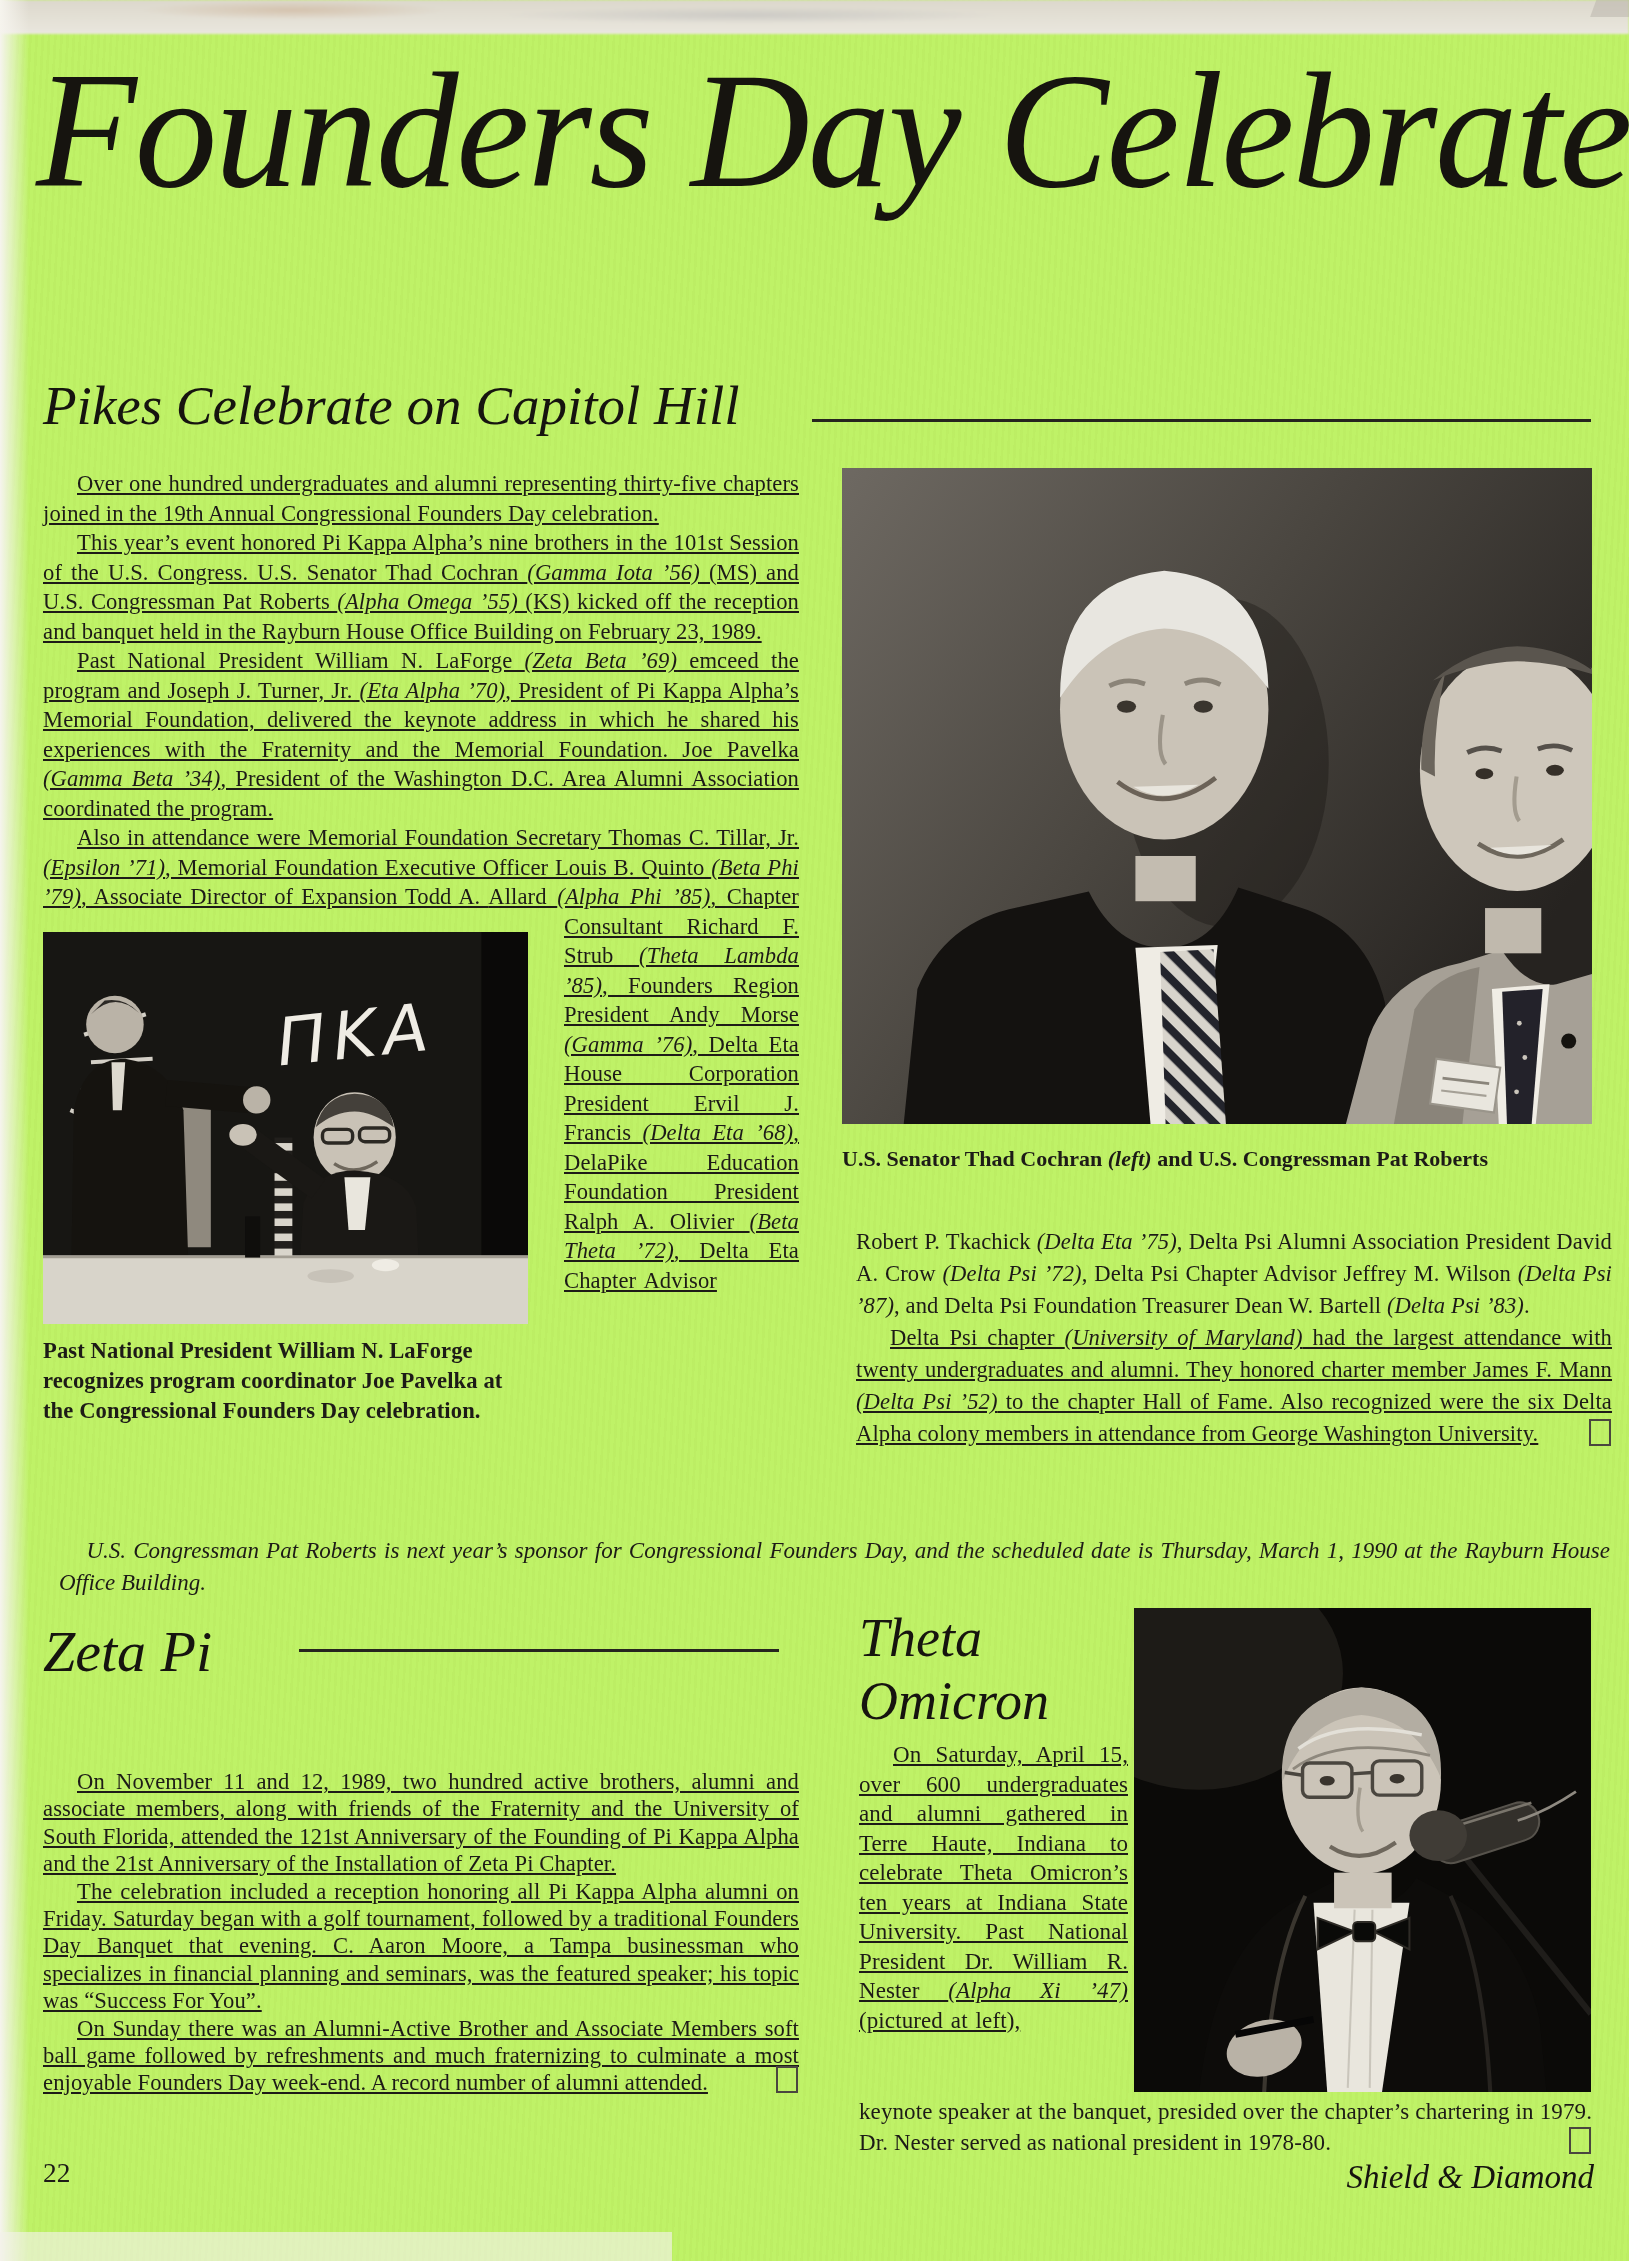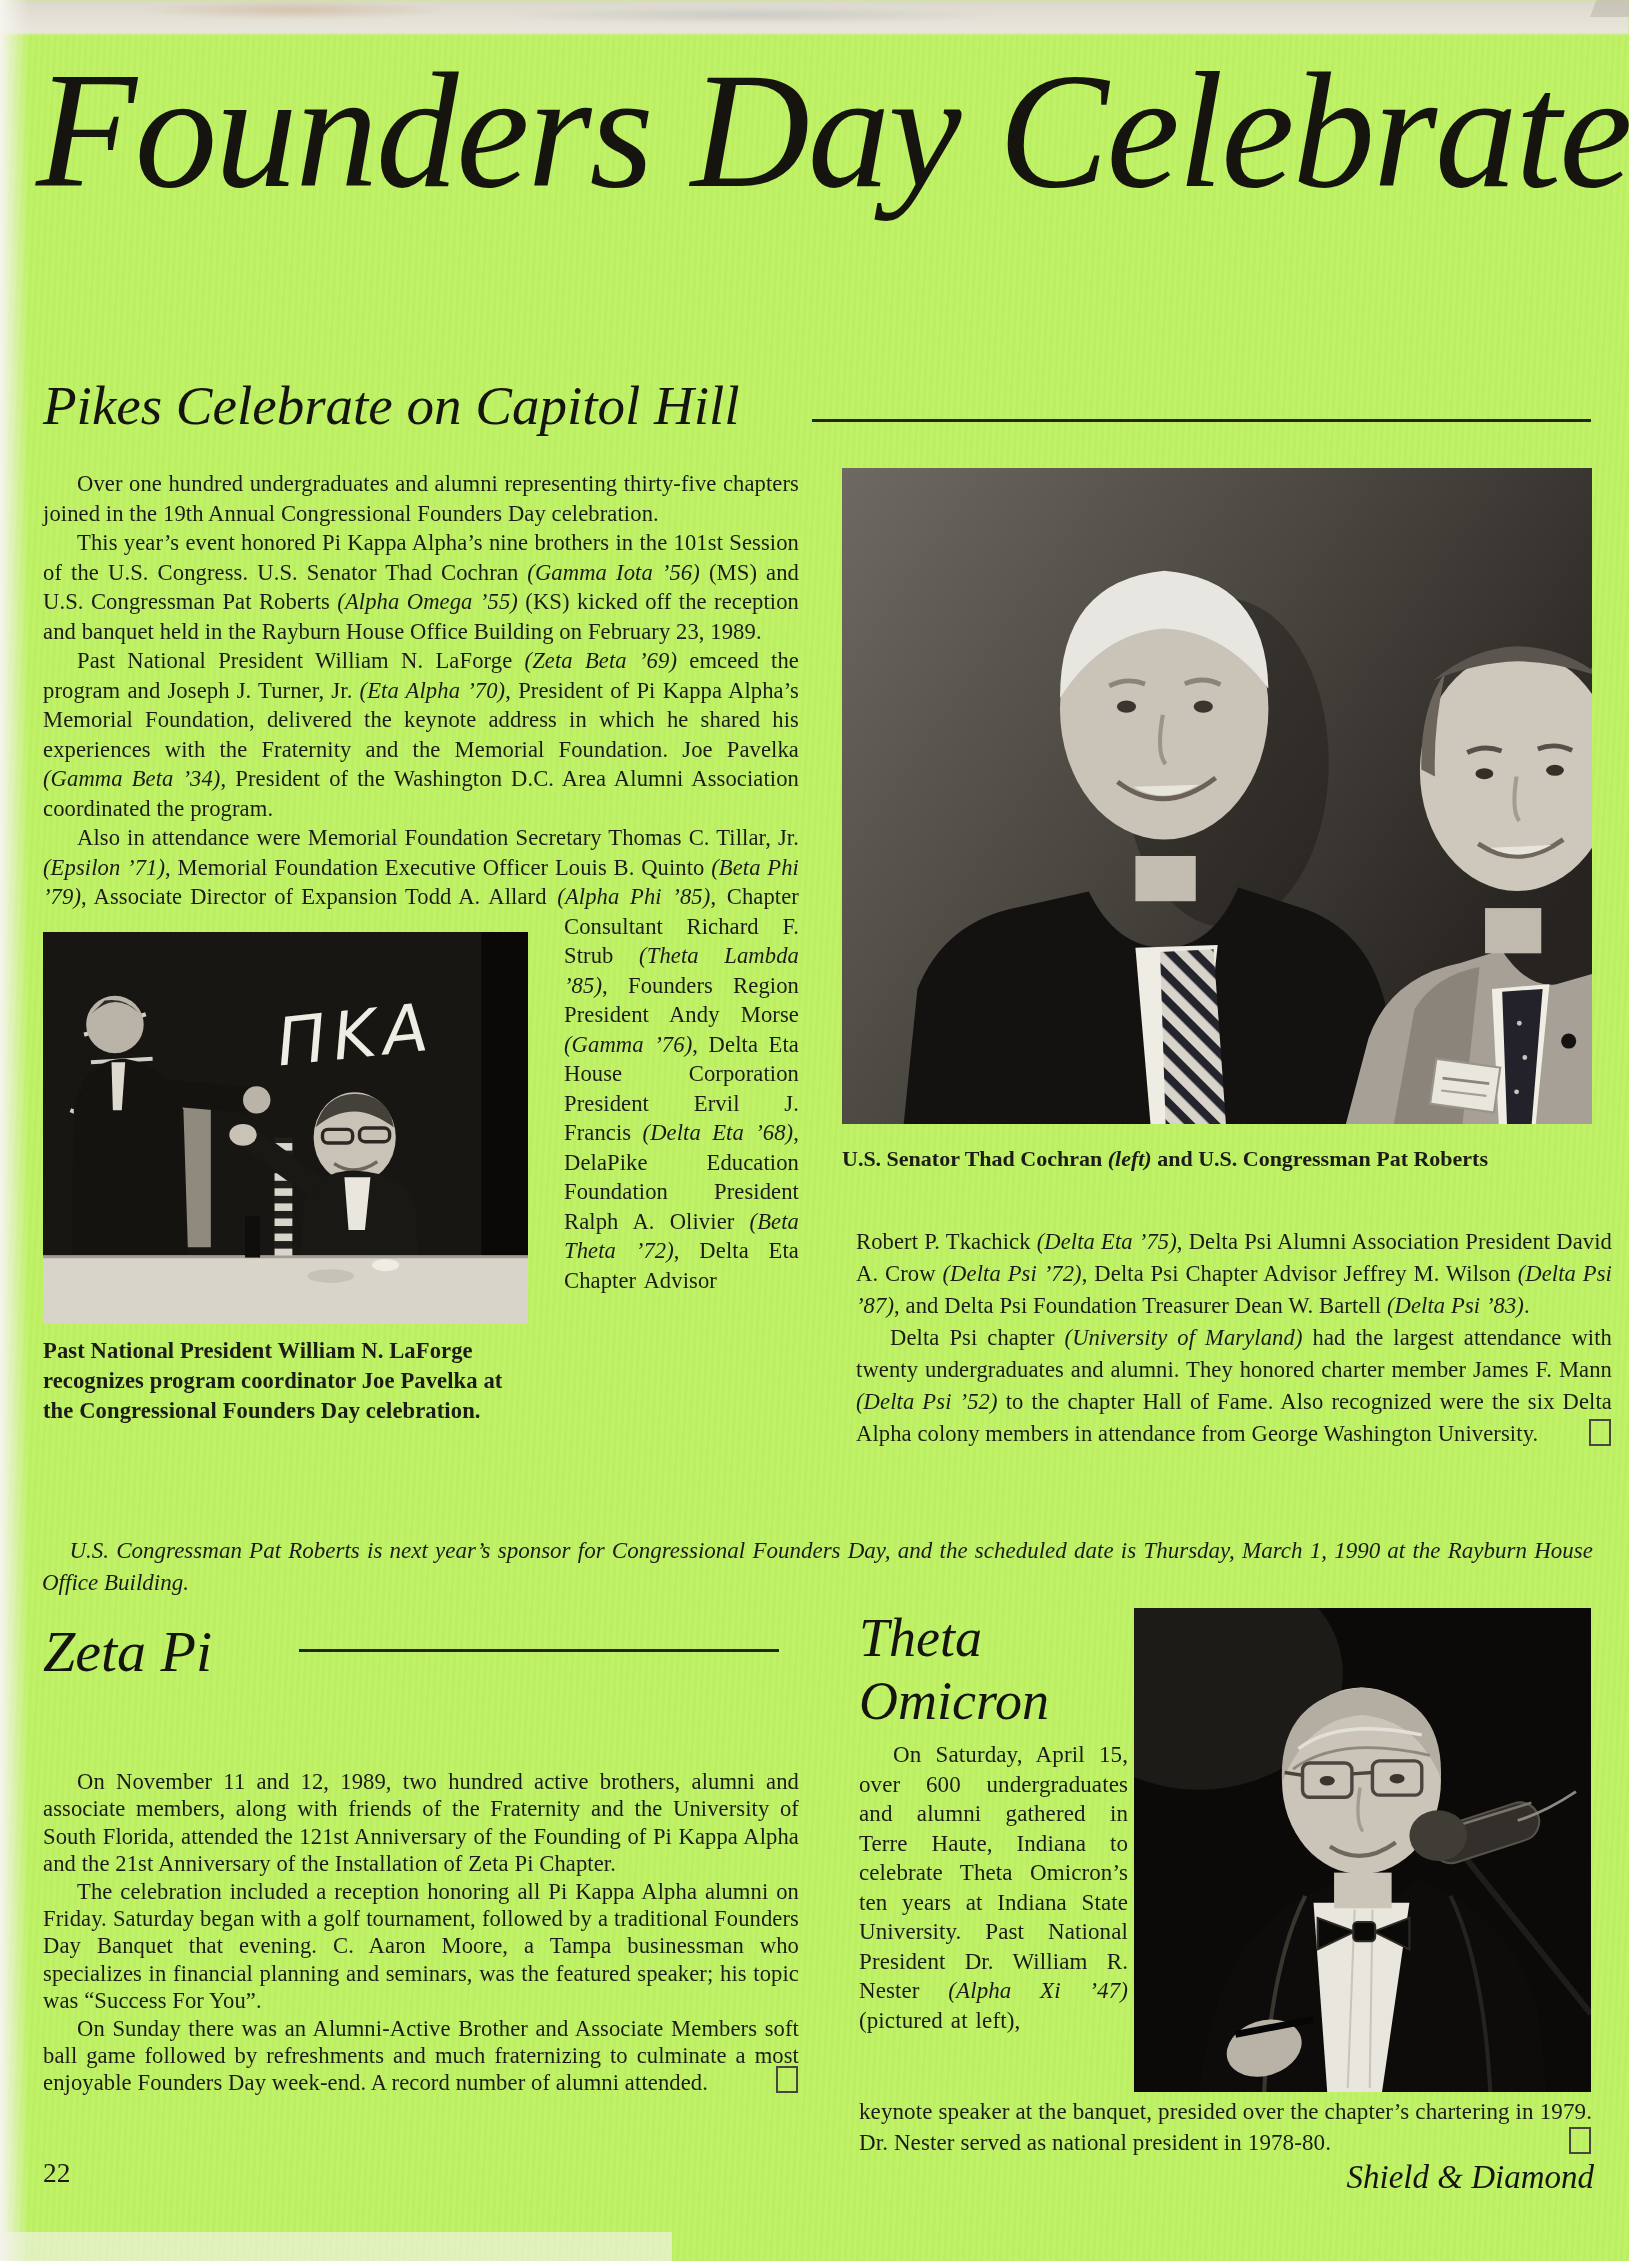--- a/index.html
+++ b/index.html
@@ -21,21 +21,21 @@
   .script-heading{font-style:italic;font-weight:400;color:#16140f;letter-spacing:0px;line-height:1;}
   .masthead{position:absolute;left:36px;top:48px;font-size:165px;white-space:nowrap;letter-spacing:-2.1px;}
   .h1{position:absolute;left:43px;top:378px;font-size:55px;font-family:Liberation Serif, serif;}
   .rule{position:absolute;background:#26241f;}
   .rule-h1{left:812px;right:38px;top:419px;height:2.7px;}
   .rule-zeta{left:299px;top:1649px;width:480px;height:3.4px;}
   .h2-zeta{position:absolute;left:43px;top:1623px;font-size:58px;}
   .h2-theta{position:absolute;left:859px;top:1607px;font-size:54px;line-height:63px;}
 
   .body{font-size:22.6px;line-height:29.5px;text-align:justify;margin:0;letter-spacing:0.1px;}
-  .ind{text-indent:34px;}
+  .ind{text-indent:34px;text-decoration:underline;}
   .col-left{position:absolute;left:43px;top:469px;width:756px;}
   .col-right{position:absolute;left:856px;top:1226px;width:756px;}
   .col-right .body{line-height:32px;}
   .zeta-body{position:absolute;left:43px;top:1768px;width:756px;}
   .zeta-body .body{line-height:27.4px;}
   .theta-narrow{position:absolute;left:859px;top:1740px;width:269px;}
   .theta-narrow .body{font-size:23px;line-height:29.5px;word-spacing:2.1px;}
   .theta-wide{position:absolute;left:859px;top:2096px;width:733px;}
   .theta-wide .body{font-size:23px;line-height:31px;}
   .it{font-style:italic;}
@@ -47,21 +47,21 @@
         text-align:left;text-indent:0;}
 
   .photo-right{position:absolute;left:842px;top:468px;width:750px;height:656px;}
   .photo-right svg{display:block;width:100%;height:100%;}
   .cap-right{position:absolute;left:842px;top:1146px;width:754px;font-weight:700;font-size:22px;
         white-space:nowrap;}
 
   .photo-nester{position:absolute;left:1134px;top:1608px;width:457px;height:484px;}
   .photo-nester svg{display:block;width:100%;height:100%;}
 
-  .editor-note{position:absolute;left:42px;top:1535px;width:1551px;font-style:italic;font-size:23px;
+  .editor-note{position:absolute;left:59px;top:1535px;width:1551px;font-style:italic;font-size:23px;
         line-height:32px;text-align:justify;text-indent:27.4px;}
 
   .rel{position:relative;}
   .endbox{position:absolute;right:1.4px;bottom:4.1px;width:18px;height:23px;border:2.7px solid #4a463f;}
 
   .footer-page-num{position:absolute;left:43px;top:2158px;font-size:27.4px;}
   .footer-brand{position:absolute;left:1165px;top:2159px;width:429px;text-align:right;
         font-style:italic;font-size:33px;color:#16140f;}
 </style>
 </head>

